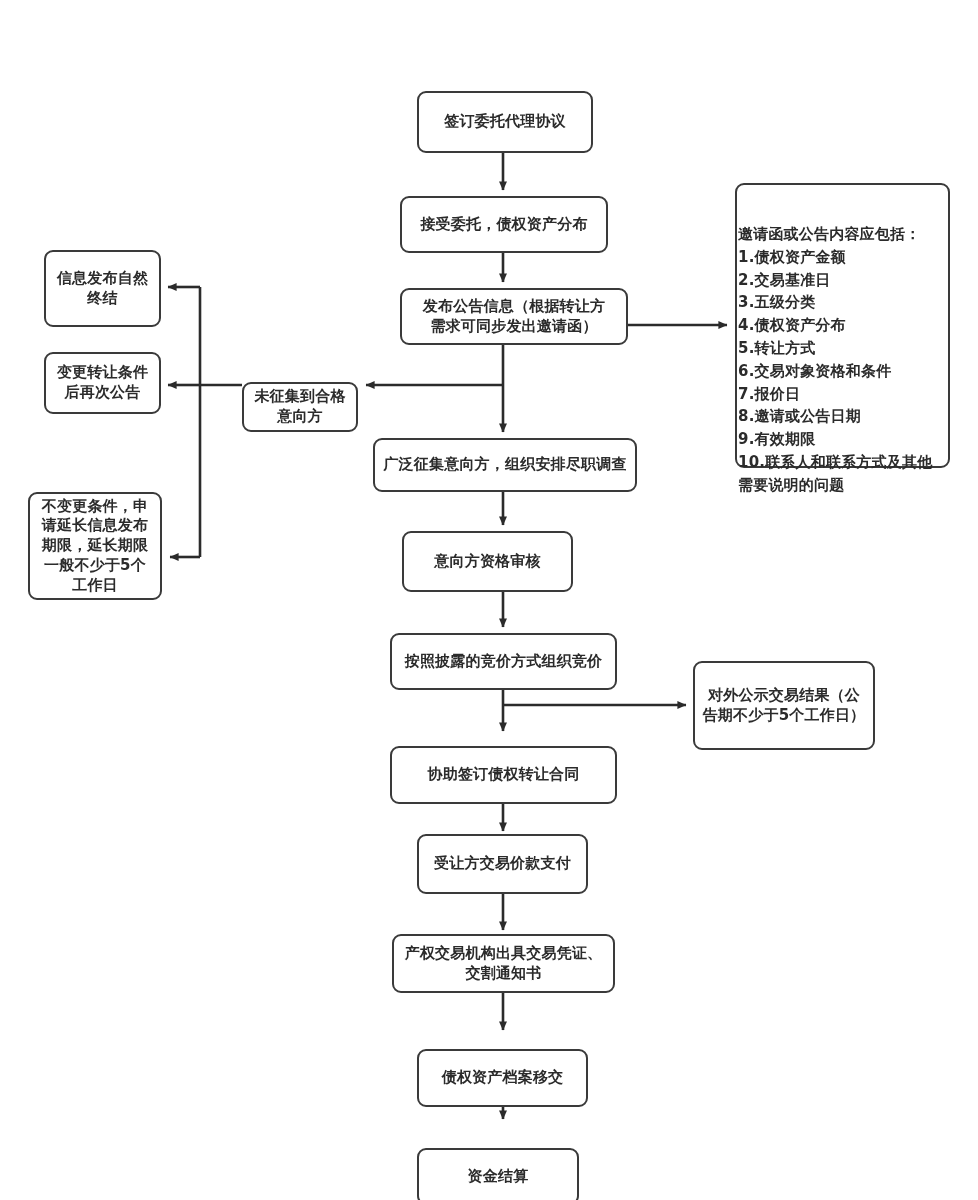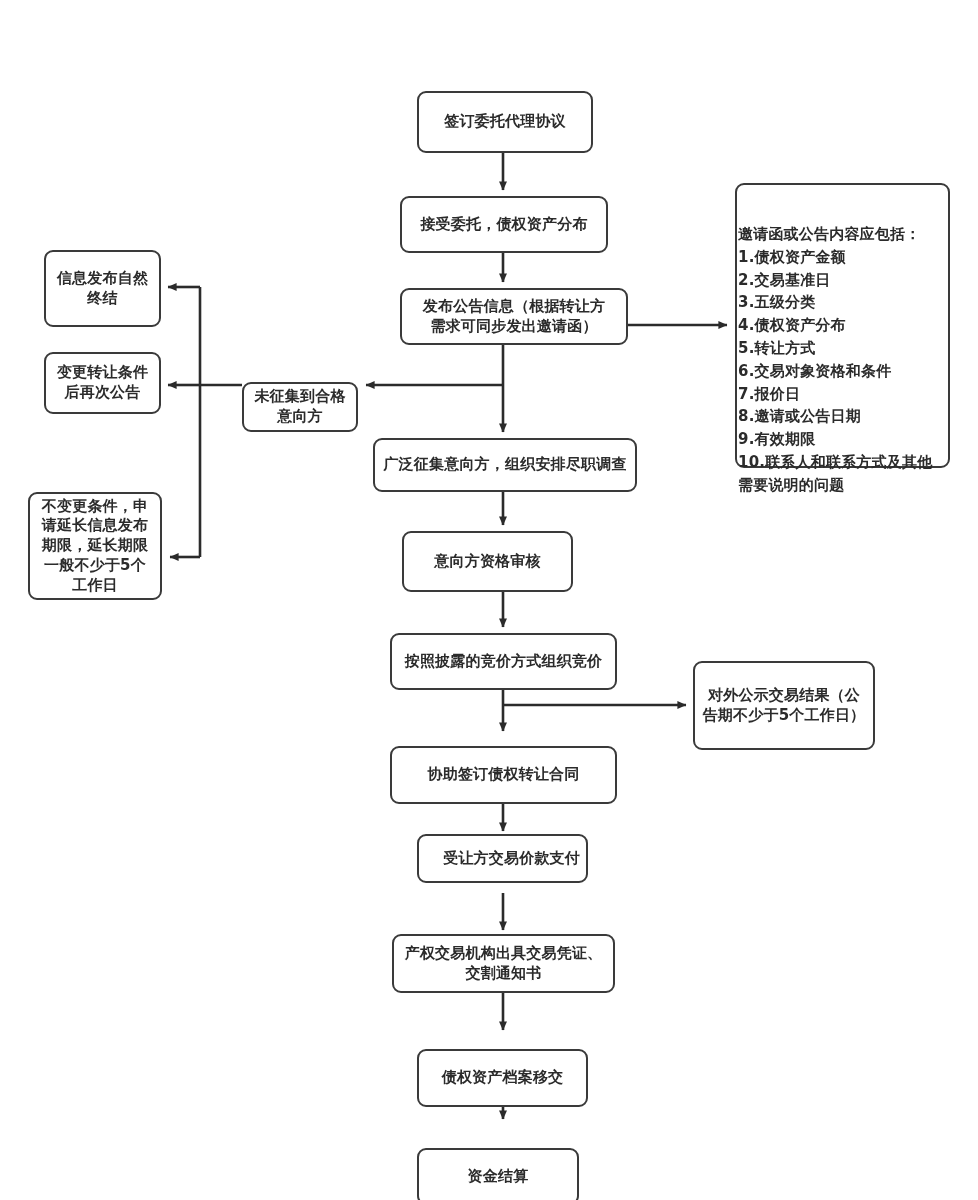--- a/index.html
+++ b/index.html
@@ -129,21 +129,21 @@
   </div>
 
   <div class="node" style="left:390px; top:633px; width:227px; height:57px;">
     <span class="txt">按照披露的竞价方式组织竞价</span>
   </div>
 
   <div class="node" style="left:390px; top:746px; width:227px; height:58px;">
     <span class="txt">协助签订债权转让合同</span>
   </div>
 
-  <div class="node" style="left:417px; top:834px; width:171px; height:49px;justify-content:flex-end;">
+  <div class="node" style="left:417px; top:834px; width:171px; height:60px;">
     <span class="txt">受让方交易价款支付</span>
   </div>
 
   <div class="node" style="left:392px; top:934px; width:223px; height:59px;">
     <span class="txt">产权交易机构出具交易凭证、
 交割通知书</span>
   </div>
 
   <div class="node" style="left:417px; top:1033px; width:171px; height:58px;margin-top:16px;">
     <span class="txt">债权资产档案移交</span>

